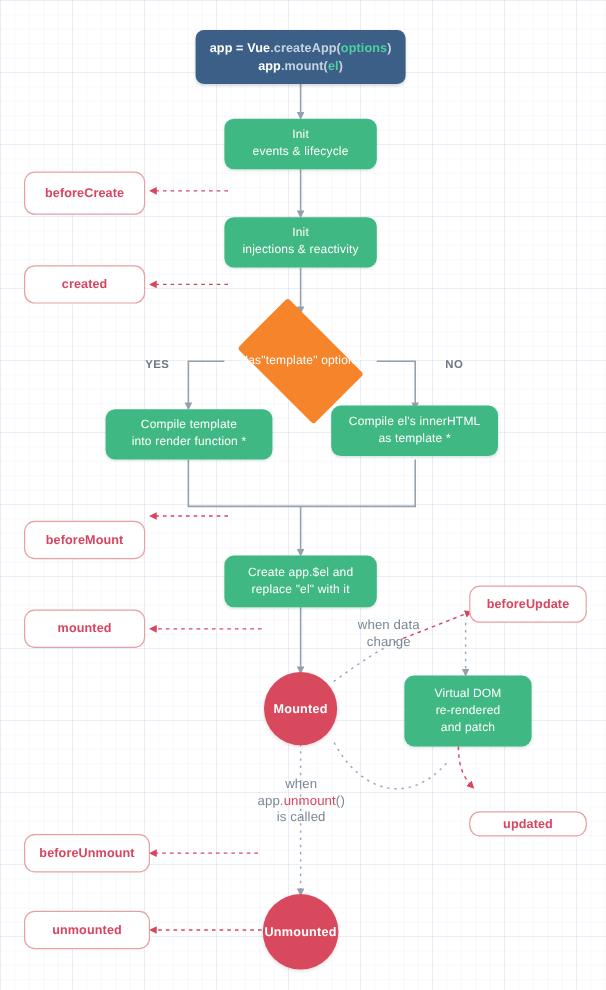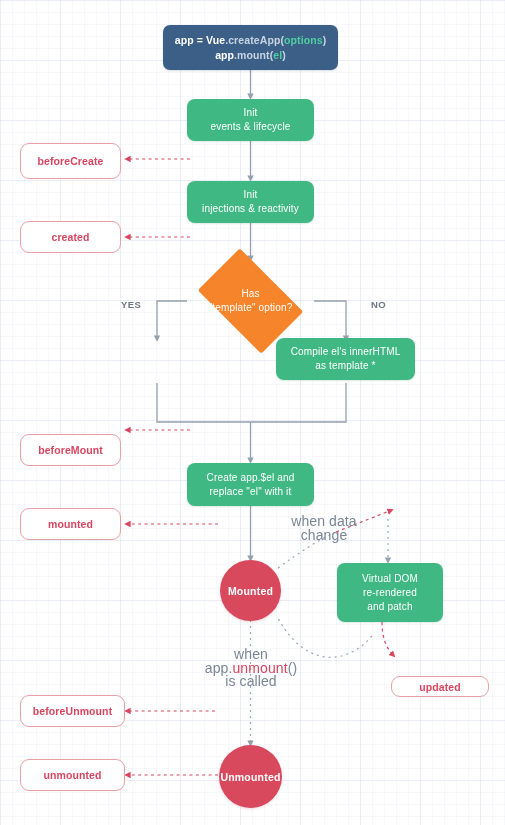--- a/index.html
+++ b/index.html
@@ -82,21 +82,21 @@
     width: 100%; height: 100%;
     background-color: #f5842a;
     transform: rotate(45deg) scale(0.707);
     border-radius: 4px;
   }
   .diamond-label {
     position: absolute;
     left: 0; top: 0;
     width: 100%; height: 100%;
     display: flex;
-    flex-direction: column;
+    flex-direction: row;
     align-items: center;
     justify-content: center;
     color: #ffffff;
     font-size: 10px;
     line-height: 14px;
     letter-spacing: 0.15px;
     text-align: center;
   }
 
   
@@ -118,21 +118,21 @@
     color: #d9455f;
     font-size: 10.5px;
     font-weight: bold;
     letter-spacing: 0.1px;
   }
 
   
   .annot {
     position: absolute;
     color: #7a8794;
-    font-size: 14px;
+    font-size: 11px;
     line-height: 13.5px;
     text-align: center;
     letter-spacing: 0.1px;
   }
   .annot .red { color: #d9455f; }
 
   
   .branch-label {
     position: absolute;
     color: #6d7884;
@@ -222,20 +222,24 @@
     <div class="diamond-shape"></div>
     <div class="diamond-label">
       <div>Has</div>
       <div>"template" option?</div>
     </div>
   </div>
 
   <div class="branch-label" style="left:121px; top:299px;">YES</div>
   <div class="branch-label" style="left:359px; top:299px;padding-left:12px;">NO</div>
 
+  <div class="node box-green" style="left:88px; top:341px; width:139px; height:42px;">
+    <div>Compile template</div>
+    <div>into render function *</div>
+  </div>
 
   <div class="node box-green" style="left:276px; top:338px; width:139px; height:42px;">
     <div>Compile el's innerHTML</div>
     <div>as template *</div>
   </div>
 
   <div class="node box-green" style="left:187px; top:463px; width:127px; height:43px;">
     <div>Create app.$el and</div>
     <div>replace "el" with it</div>
   </div>
@@ -258,20 +262,23 @@
     <span>beforeCreate</span>
   </div>
   <div class="node hook" style="left:20px; top:221px; width:101px; height:32px;">
     <span>created</span>
   </div>
   <div class="node hook" style="left:20px; top:414px; width:101px; height:32px;margin-top:20px;">
     <span>beforeMount</span>
   </div>
   <div class="node hook" style="left:20px; top:508px; width:101px; height:32px;">
     <span>mounted</span>
+  </div>
+  <div class="node hook" style="left:391px; top:488px; width:98px; height:31px;">
+    <span>beforeUpdate</span>
   </div>
   <div class="node hook" style="left:391px; top:676px; width:98px; height:21px;">
     <span>updated</span>
   </div>
   <div class="node hook" style="left:20px; top:695px; width:105px; height:32px;">
     <span>beforeUnmount</span>
   </div>
   <div class="node hook" style="left:20px; top:759px; width:105px; height:32px;">
     <span>unmounted</span>
   </div>

